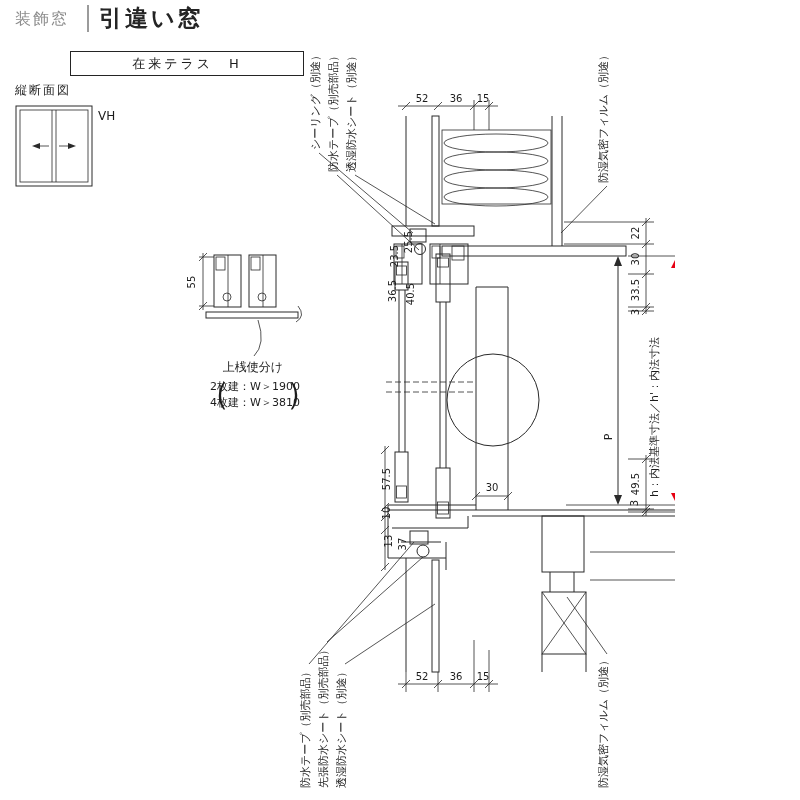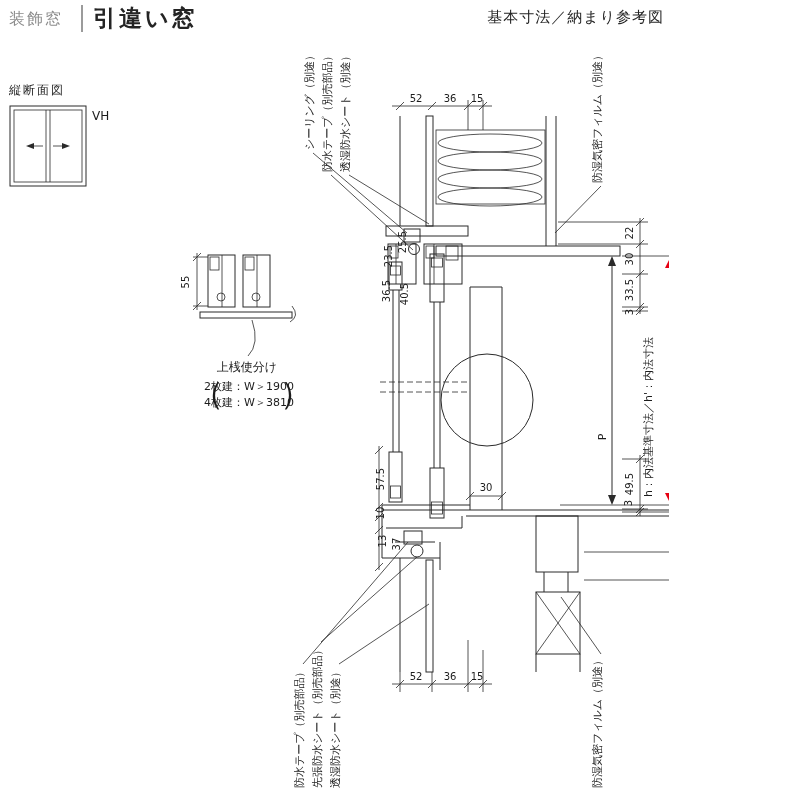--- a/index.html
+++ b/index.html
@@ -1,17 +1,17 @@
 <!DOCTYPE html>
 <html><head>
 <meta charset="utf-8">
 <style>
   html,body{margin:0;padding:0;}
   body{width:800px;height:800px;background:#ffffff;font-family:"DejaVu Sans","Liberation Sans",sans-serif;color:#1c1c1c;}
-  .page{position:relative;width:669px;height:800px;overflow:hidden;background:#fff;}
+  .page{position:relative;width:669px;height:800px;overflow:hidden;background:#fff;margin-left:6px;}
   .hdr-cat{position:absolute;left:9px;top:9px;font-size:16px;color:#8c8c8c;letter-spacing:2px;}
   .hdr-div{position:absolute;left:81px;top:5px;width:2px;height:27px;background:#9b9b9b;}
   .hdr-title{position:absolute;left:93px;top:3px;font-size:23px;font-weight:600;color:#242424;letter-spacing:3px;text-align:right;}
   .hdr-ref{position:absolute;right:5px;top:8px;font-size:15px;color:#242424;letter-spacing:1px;}
   .sub-box{position:absolute;left:64px;top:51px;width:232px;height:23px;border:1.4px solid #242424;display:flex;align-items:center;justify-content:center;font-size:13px;letter-spacing:3px;}
   .sec-label{position:absolute;left:9px;top:82px;font-size:12px;letter-spacing:2px;}
   svg.draw{position:absolute;left:0;top:0;}
   svg text{fill:#1c1c1c;font-size:10px;font-family:"DejaVu Sans","Liberation Sans",sans-serif;}
   .t11{font-size:11px;}
   .t12{font-size:12px;}
@@ -21,21 +21,21 @@
   .dash{stroke-dasharray:6 3;}
 </style>
 </head>
 <body>
 
 <div class="page">
 
   <span class="hdr-cat">装飾窓</span>
   <span class="hdr-div"></span>
   <span class="hdr-title">引違い窓</span>
-  <span class="hdr-ref">基本寸法／納まり参考図</span>
+  <div class="sub-box">在来テラス　H</div>
   <span class="sec-label">縦断面図</span>
 
   <svg class="draw" width="800" height="800" viewBox="0 0 800 800">
     <defs>
       <pattern id="hatch" width="6" height="6" patternUnits="userSpaceOnUse" patternTransform="rotate(45)">
         <line x1="0" y1="0" x2="0" y2="6" stroke="#3a3a3a" stroke-width="1"></line>
       </pattern>
       <pattern id="fineh" width="3" height="3" patternUnits="userSpaceOnUse" patternTransform="rotate(45)">
         <line x1="0" y1="0" x2="0" y2="3" stroke="#2a2a2a" stroke-width="1.1"></line>
       </pattern>

